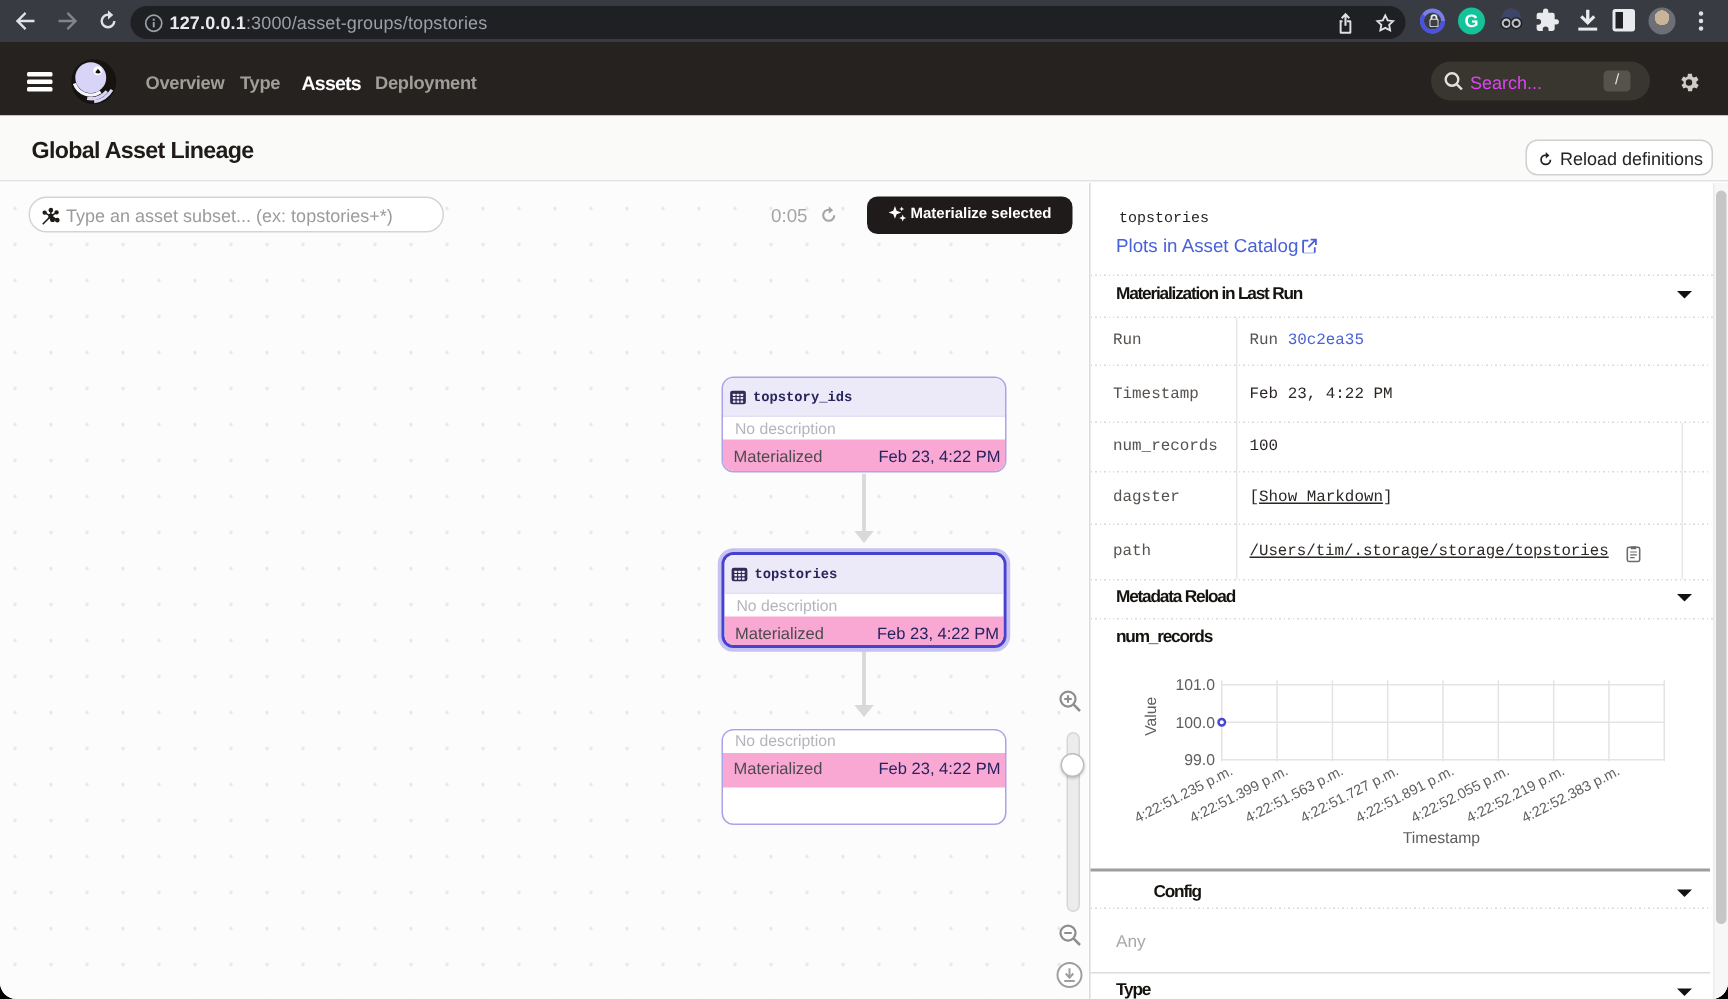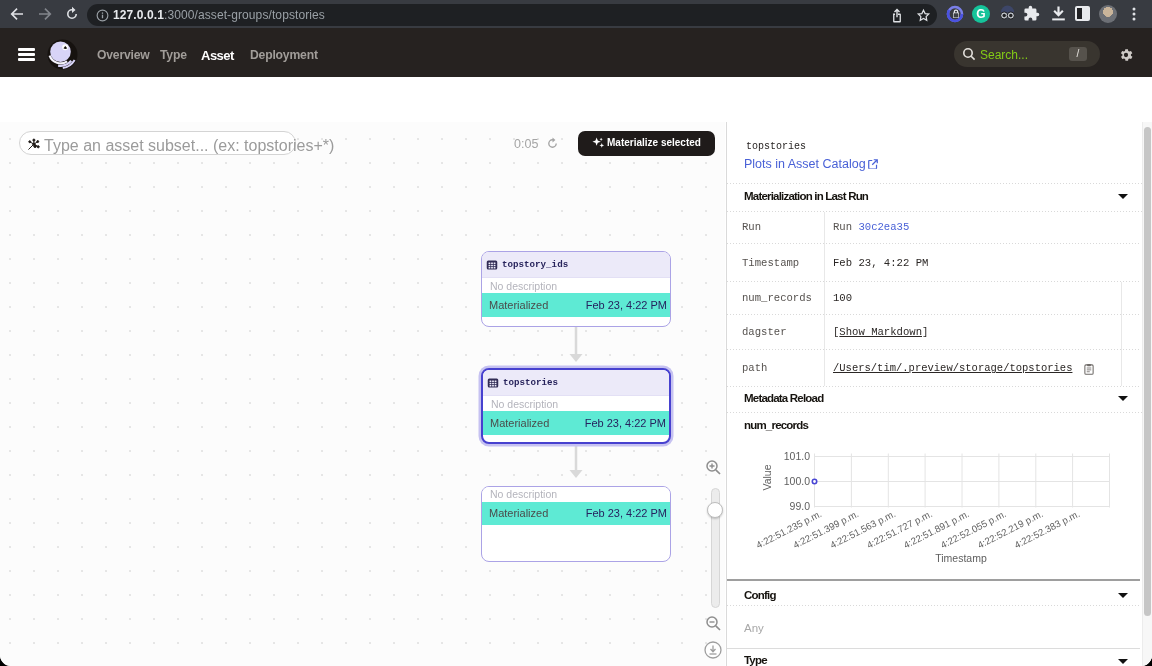--- a/index.html
+++ b/index.html
@@ -26,25 +26,25 @@
 #phead { position:absolute; left:0; top:77px; width:1152px; height:44px; background:#fafaf9; border-bottom:1px solid #e3e3e3; }
 #reloadbtn { position:absolute; left:1017px; top:16px; width:125px; height:24px; background:#fff; border:1px solid #d0d0d0; border-radius:8px; }
 
 
 #graph { position:absolute; left:0; top:122px; width:725px; height:544px; background:#fcfcfc;
   background-image:radial-gradient(circle, #e6e6e6 0.7px, rgba(0,0,0,0) 1.5px);
   background-size:24px 24px; background-position:-2px 5px; }
 #subsetinput { position:absolute; left:19px; top:131px; width:277px; height:24px; background:#fff; border:1px solid #d4d4d4; border-radius:12px; }
 #matbtn { position:absolute; left:578px; top:131px; width:137px; height:25px; background:#1f1b1a; border-radius:7px; color:#fff; }
 
-.node { position:absolute; left:481px; width:190px; height:76px; background:#fff; border:1.5px solid #aba3e6; border-radius:8px; overflow:hidden; }
+.node { position:absolute; left:481px; width:190px; height:64px; background:#fff; border:1.5px solid #aba3e6; border-radius:8px; overflow:hidden; }
 .node .nh { height:26px; background:#eceaf9; border-bottom:1px solid #e3e0f5; display:flex; align-items:center; padding-left:4px; }
 .node .nt { font-family:"Liberation Mono", monospace; font-size:9.2px; font-weight:bold; color:#28245c; margin-left:4px;}
 .node .nd { height:15px; color:#b4b4bc; font-size:10.5px; padding-left:8px; display:flex; align-items:center; background:#fff; }
-.node .nm { height:23.5px; background:#5eead4; display:flex; align-items:center; justify-content:space-between; padding:0 3px 0 7px; font-size:11px; }
+.node .nm { height:23.5px; background:#f9a8d4; display:flex; align-items:center; justify-content:space-between; padding:0 3px 0 7px; font-size:11px; }
 .node .nm .ml { color:#4b4b4b; }
 .node .nm .mt { color:#26235f; }
 #node2 { border:2px solid #4741cf; box-shadow:0 0 0 2.5px #c6c2f1; }
 
 
 #sidebar { position:absolute; left:726px; top:122px; width:426px; height:544px; background:#fff; border-left:1px solid #dadada; }
 .sechead { position:absolute; font-size:11.5px; font-weight:bold; color:#16130f; letter-spacing:-0.8px; }
 .caret { position:absolute; width:0; height:0; border-left:5.5px solid transparent; border-right:5.5px solid transparent; border-top:5.5px solid #111; }
 .hline { position:absolute; height:1px; background-image:repeating-linear-gradient(90deg, #d9d9d9 0 1px, rgba(0,0,0,0) 1px 3px); }
 .slabel { color:#56524f; }
@@ -126,49 +126,58 @@
       <circle cx="15.5" cy="15.5" r="15" fill="#16120f"></circle>
       <circle cx="13.5" cy="12.8" r="10.3" fill="#d8d4f7"></circle>
       <path d="M2.6 16.7 A11.6 11.6 0 0 0 20.1 22.3" fill="none" stroke="#f5f4fc" stroke-width="2.2"></path>
       <path d="M11.1 26.6 A14 14 0 0 0 24.2 21.8" fill="none" stroke="#d8d4f7" stroke-width="2.2"></path>
       <path d="M15.8 28.9 A16.3 16.3 0 0 0 27.6 20.9" fill="none" stroke="#d8d4f7" stroke-width="2"></path>
       <circle cx="18.2" cy="8.2" r="3" fill="#fdfdfe"></circle>
       <path d="M18.3 6.9 l1.9 2.3 a2.8 2.8 0 0 1 -3.7 0z" fill="#16120f"></path>
     </svg>
     <div class="navlink" style="left:97px">Overview</div>
     <div class="navlink" style="left:160px">Type</div>
-    <div class="navlink" style="left:201px;color:#fff;font-size:13px;letter-spacing:-0.5px">Asset</div>
+    <div class="navlink" style="left:201px;color:#fff;font-size:13px;letter-spacing:-0.5px">Assets</div>
     <div class="navlink" style="left:250px">Deployment</div>
     <div id="searchpill">
       <svg class="abs" style="left:8px;top:6px" width="14" height="14" viewBox="0 0 14 14">
           <circle cx="6" cy="6" r="4.2" fill="none" stroke="#e4e1dd" stroke-width="1.6"></circle>
           <path d="M9.2 9.2 12.6 12.6" stroke="#e4e1dd" stroke-width="1.6"></path>
         </svg>
-      <div class="abs" style="left:26px;top:6.5px;font-size:12px;color:#84cc16">Search...</div>
+      <div class="abs" style="left:26px;top:6.5px;font-size:12px;color:#d946ef">Search...</div>
     </div>
     <div id="slashkey">/</div>
 
     <svg class="abs" style="left:1118px;top:18.5px" width="16" height="16" viewBox="0 0 24 24">
         <path d="M19.4 13a7.6 7.6 0 0 0 0-2l2.1-1.6-2-3.5-2.5 1a7.6 7.6 0 0 0-1.7-1l-.4-2.7h-4l-.4 2.7a7.6 7.6 0 0 0-1.7 1l-2.5-1-2 3.5L6.6 11a7.6 7.6 0 0 0 0 2l-2.1 1.6 2 3.5 2.5-1a7.6 7.6 0 0 0 1.7 1l.4 2.7h4l.4-2.7a7.6 7.6 0 0 0 1.7-1l2.5 1 2-3.5zM12 15.2A3.2 3.2 0 1 1 15.2 12 3.2 3.2 0 0 1 12 15.2z" fill="#cfcbc7"></path>
       </svg>
+  </div>
+  <div id="phead">
+    <div class="abs" style="left:21px;top:15px;font-size:15.5px;font-weight:bold;color:#1e1b19;letter-spacing:-0.45px">Global Asset Lineage</div>
+    <div id="reloadbtn">
+      <svg class="abs" style="left:7px;top:6.5px" width="11" height="11" viewBox="0 0 16 16">
+          <path d="M8 2.6a5.4 5.4 0 1 0 5.4 5.4h-1.7A3.7 3.7 0 1 1 8 4.3V6.8l3.6-3L8 .6z" fill="#26221f"></path>
+        </svg>
+      <div class="abs" style="left:22px;top:5px;font-size:12px;color:#26221f">Reload definitions</div>
+    </div>
   </div>
   <div id="graph"></div>
   <div id="subsetinput">
     <svg class="abs" style="left:7px;top:5.5px" width="13" height="13" viewBox="0 0 16 16">
       <g stroke="#1f1b18" stroke-width="1.2" fill="#1f1b18">
         <path d="M8.5 7.5 L8.5 2.8 M8.5 7.5 L13 4.6 M8.5 7.5 L13.6 10.6 M8.5 7.5 L3.6 4.8 M8.5 7.5 L1.8 14.2" fill="none"></path>
         <circle cx="8.5" cy="7.5" r="1.5"></circle>
           <circle cx="8.5" cy="2.6" r="1.3"></circle>
           <circle cx="13.2" cy="4.4" r="1.2"></circle>
           <circle cx="13.8" cy="10.8" r="1.3"></circle>
           <circle cx="3.4" cy="4.6" r="1.2"></circle>
           <circle cx="9.9" cy="10.2" r="1.5"></circle>
       </g>
     </svg>
-    <div class="abs" style="left:24px;top:5px;font-size:16px;color:#9b9b9b">Type an asset subset... (ex: topstories+*)</div>
+    <div class="abs" style="left:24px;top:5px;font-size:12px;color:#9b9b9b">Type an asset subset... (ex: topstories+*)</div>
   </div>
   <div class="abs" style="left:514px;top:137px;font-size:12.5px;color:#a5a5a5">0:05</div>
   <svg class="abs" style="left:546px;top:137px" width="13" height="13" viewBox="0 0 16 16">
       <path d="M8 2.6a5.4 5.4 0 1 0 5.4 5.4h-1.7A3.7 3.7 0 1 1 8 4.3V6.8l3.6-3L8 .6z" fill="#a5a5a5"></path>
     </svg>
   <div id="matbtn">
     <svg class="abs" style="left:13px;top:5px" width="15" height="15" viewBox="0 0 16 16" fill="#fff">
       <path d="M6 1.5 L7.2 4.8 10.5 6 7.2 7.2 6 10.5 4.8 7.2 1.5 6 4.8 4.8z"></path>
       <path d="M11.5 7.5 L12.2 9.3 14 10 12.2 10.7 11.5 12.5 10.8 10.7 9 10 10.8 9.3z"></path>
       <path d="M10.8 1.8 L11.3 3 12.5 3.5 11.3 4 10.8 5.2 10.3 4 9.1 3.5 10.3 3z"></path>
@@ -279,21 +288,21 @@
   <div class="abs" style="left:1121px;top:282px;width:1px;height:104px;background:#e8e8e8"></div>
   <div class="abs mono slabel" style="left:742px;top:221px;font-size:10.6px">Run</div>
   <div class="abs mono slabel" style="left:742px;top:257px;font-size:10.6px">Timestamp</div>
   <div class="abs mono slabel" style="left:742px;top:292px;font-size:10.6px">num_records</div>
   <div class="abs mono slabel" style="left:742px;top:326px;font-size:10.6px">dagster</div>
   <div class="abs mono slabel" style="left:742px;top:362px;font-size:10.6px">path</div>
   <div class="abs mono" style="left:833px;top:221px;font-size:10.6px"><span class="slabel">Run </span><span class="blue">30c2ea35</span></div>
   <div class="abs mono sval" style="left:833px;top:257px;font-size:10.6px">Feb 23, 4:22 PM</div>
   <div class="abs mono sval" style="left:833px;top:292px;font-size:10.6px">100</div>
   <div class="abs mono sval" style="left:833px;top:326px;font-size:10.6px">[<span style="text-decoration:underline">Show Markdown</span>]</div>
-  <div class="abs mono sval" style="left:833px;top:362px;font-size:10.5px;text-decoration:underline">/Users/tim/.preview/storage/topstories</div>
+  <div class="abs mono sval" style="left:833px;top:362px;font-size:10.5px;text-decoration:underline">/Users/tim/.storage/storage/topstories</div>
   <svg class="abs" style="left:1083px;top:363px" width="12" height="13" viewBox="0 0 16 16">
       <rect x="2.5" y="1.8" width="11" height="12.6" rx="1.5" fill="none" stroke="#6e6a67" stroke-width="1.4"></rect>
       <rect x="5.5" y="0.8" width="5" height="2.8" rx="0.8" fill="#6e6a67"></rect>
       <path d="M5 6h6M5 8.5h6M5 11h4" stroke="#6e6a67" stroke-width="1.1"></path>
     </svg>
 
   <div class="sechead" style="left:744px;top:392px">Metadata Reload</div>
   <div class="caret" style="left:1118px;top:396px"></div>
   <div class="hline" style="left:727px;top:412px;width:415px"></div>
   <div class="sechead" style="left:744px;top:419px">num_records</div>
@@ -315,21 +324,21 @@
       <text text-anchor="end" transform="translate(170.3 76) rotate(-27)">4:22:51.563 p.m.</text>
       <text text-anchor="end" transform="translate(207.1 76) rotate(-27)">4:22:51.727 p.m.</text>
       <text text-anchor="end" transform="translate(244 76) rotate(-27)">4:22:51.891 p.m.</text>
       <text text-anchor="end" transform="translate(280.9 76) rotate(-27)">4:22:52.055 p.m.</text>
       <text text-anchor="end" transform="translate(317.8 76) rotate(-27)">4:22:52.219 p.m.</text>
       <text text-anchor="end" transform="translate(354.6 76) rotate(-27)">4:22:52.383 p.m.</text>
     </g>
     <circle cx="88.5" cy="41.5" r="2.2" fill="#fff" stroke="#4946d4" stroke-width="1.6"></circle>
   </svg>
   <div class="abs" style="left:727px;top:579px;width:413px;height:2px;background:#9e9e9e"></div>
-  <div class="sechead" style="left:744px;top:589px">Config</div>
+  <div class="sechead" style="left:769px;top:589px">Config</div>
   <div class="caret" style="left:1118px;top:593px"></div>
   <div class="hline" style="left:727px;top:605px;width:413px"></div>
   <div class="abs" style="left:744px;top:622px;font-size:11.5px;color:#a8a8a8">Any</div>
   <div class="hline" style="left:727px;top:648px;width:413px;background:#dcdcdc"></div>
   <div class="sechead" style="left:744px;top:654px">Type</div>
   <div class="caret" style="left:1118px;top:659px"></div>
 
   <div class="abs" style="left:1142px;top:122px;width:10px;height:544px;background:#f7f7f7;border-left:1px solid #ececec"></div>
   <div class="abs" style="left:1143.5px;top:127px;width:7px;height:489px;background:#c6c6c6;border-radius:4px"></div>
 </div>

